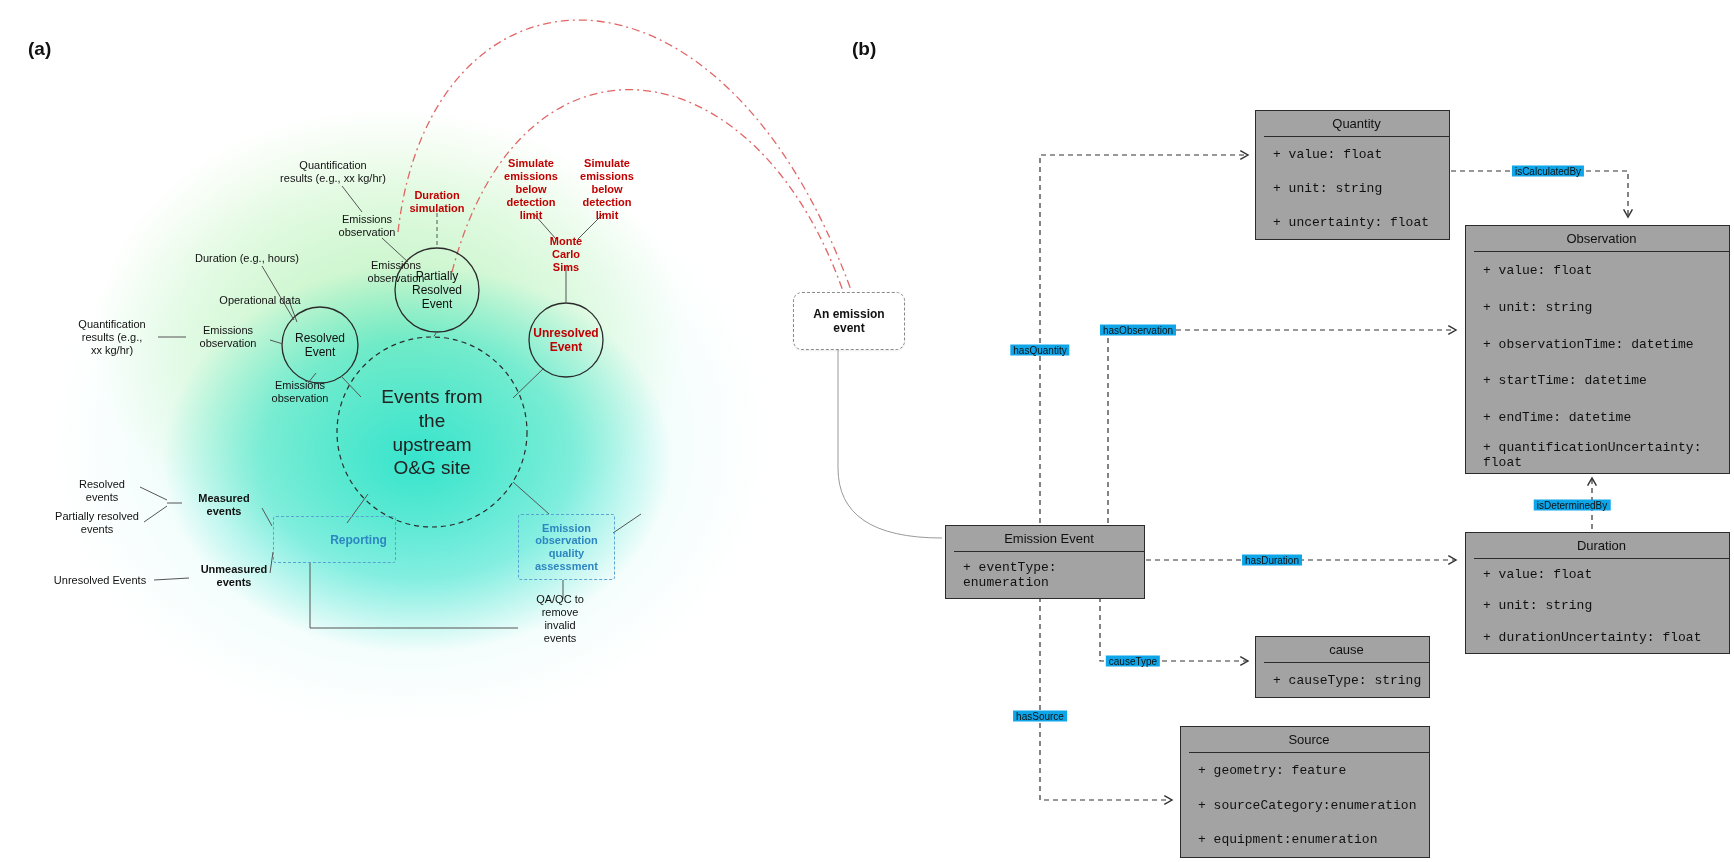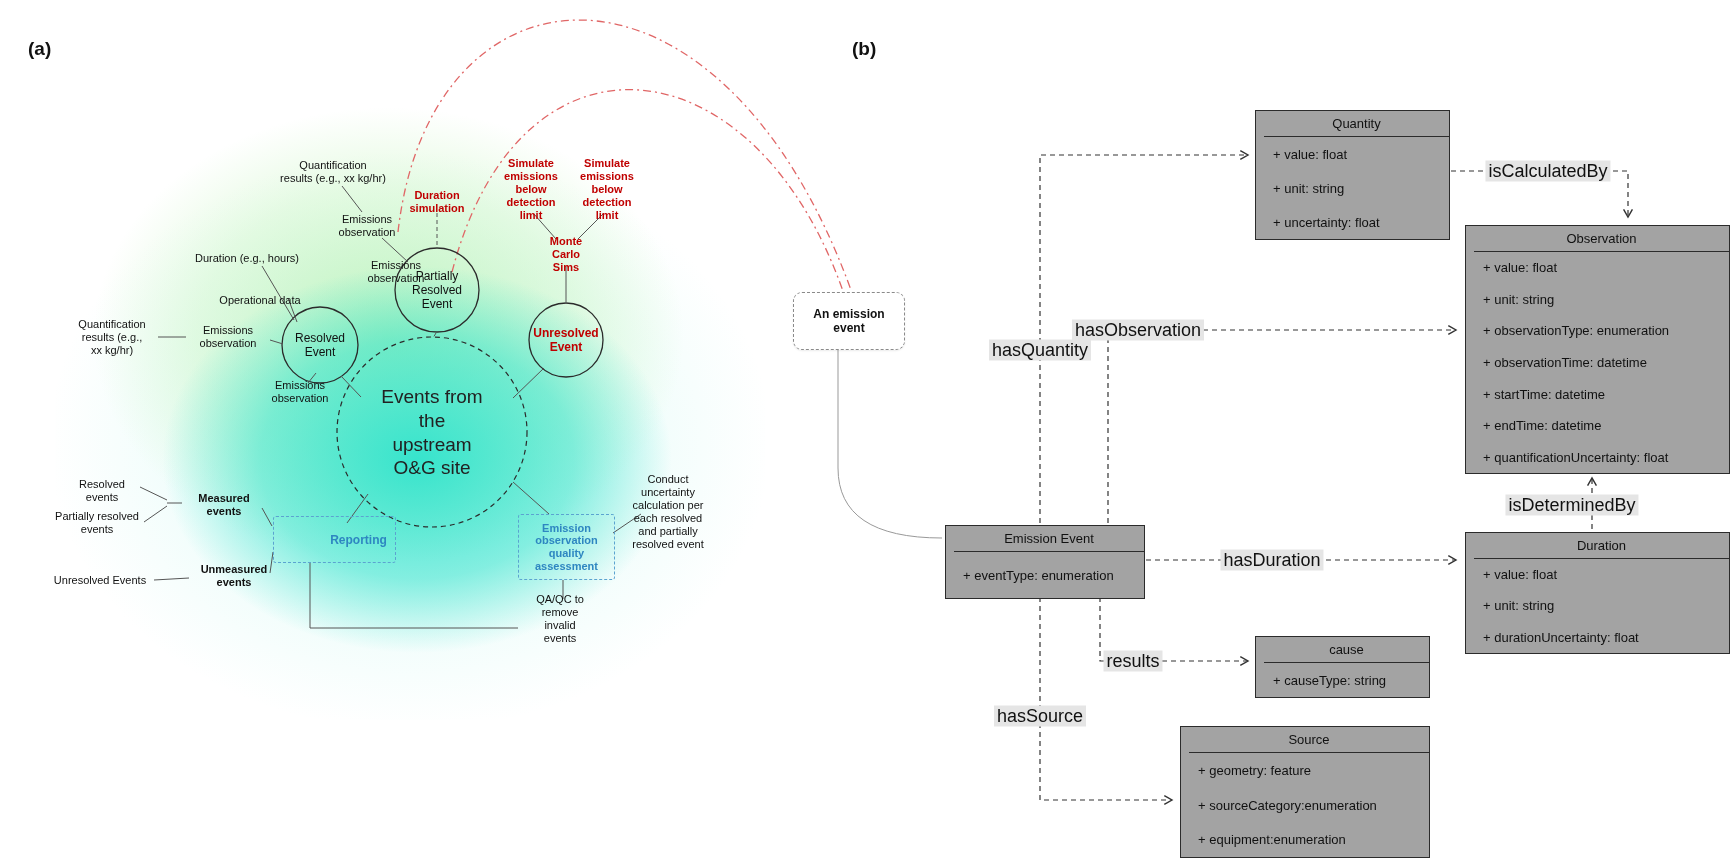--- a/index.html
+++ b/index.html
@@ -28,24 +28,24 @@
      display:flex;align-items:center;justify-content:center;text-align:center;
      color:#2E86C1;font-weight:bold;white-space:pre-line;}
 
   .dashed-box{position:absolute;border:1.4px dashed #8a8a8a;border-radius:9px;background:#fff;
      display:flex;align-items:center;justify-content:center;text-align:center;
      font-weight:bold;font-size:12px;white-space:pre-line;color:#111;box-shadow:0 1px 2px rgba(0,0,0,0.08);}
 
   .uml{position:absolute;background:#a3a3a3;border:1px solid #2b2b2b;display:flex;flex-direction:column;
      font-size:13px;color:#111;padding-left:8px;}
   .uml-h{border-bottom:1px solid #2b2b2b;text-align:center;padding:5px 4px;flex:0 0 auto;}
-  .uml-r{flex:1;display:flex;align-items:center;padding-left:9px;}
-
-  .edge{position:absolute;transform:translate(-50%,-50%);background:#e5e5e5;padding:0 3px;
-     font-size:18px;color:#111;white-space:nowrap;}
+  .uml-r{flex:1;display:flex;align-items:center;padding-left:9px;font-family:Liberation Mono, monospace;}
+
+  .edge{position:absolute;transform:translate(-50%,-50%);background:#0ea5e9;padding:0 3px;
+     font-size:10px;color:#111;white-space:nowrap;}
 </style>
 </head>
 <body>
 
 <div id="stage">
 
   <div class="glow"></div>
 
   <svg class="layer" width="1734" height="862" viewBox="0 0 1734 862">
     <defs>
@@ -168,26 +168,20 @@
   <div class="blue-box" style="left:273px;top:516px;width:73px;height:45px;font-size:12px;padding-left:48px;">
     <span>Reporting</span>
   </div>
   <div class="blue-box" style="left:518px;top:514px;width:95px;height:64px;font-size:11px;line-height:1.15;">
     <span>Emission
 observation
 quality
 assessment</span>
   </div>
 
-  <div class="t" style="left:668px;top:512px;width:110px;">Conduct
-uncertainty
-calculation per
-each resolved
-and partially
-resolved event</div>
   <div class="t" style="left:560px;top:619px;width:80px;">QA/QC to
 remove
 invalid
 events</div>
 
   <div class="dashed-box" style="left:793px;top:292px;width:110px;height:56px;">
     <span>An emission
 event</span>
   </div>
 
@@ -197,21 +191,20 @@
     <div class="uml-h">Quantity</div>
     <div class="uml-r">+ value: float</div>
     <div class="uml-r">+ unit: string</div>
     <div class="uml-r">+ uncertainty: float</div>
   </div>
 
   <div class="uml" style="left:1465px;top:225px;width:255px;height:247px;">
     <div class="uml-h">Observation</div>
     <div class="uml-r">+ value: float</div>
     <div class="uml-r">+ unit: string</div>
-    <div class="uml-r">+ observationType: enumeration</div>
     <div class="uml-r">+ observationTime: datetime</div>
     <div class="uml-r">+ startTime: datetime</div>
     <div class="uml-r">+ endTime: datetime</div>
     <div class="uml-r">+ quantificationUncertainty: float</div>
   </div>
 
   <div class="uml" style="left:945px;top:525px;width:190px;height:72px;">
     <div class="uml-h">Emission Event</div>
     <div class="uml-r">+ eventType: enumeration</div>
   </div>
@@ -233,16 +226,16 @@
     <div class="uml-r">+ geometry: feature</div>
     <div class="uml-r">+ sourceCategory:enumeration</div>
     <div class="uml-r">+ equipment:enumeration</div>
   </div>
 
   <div class="edge" style="left:1548px;top:171px;">isCalculatedBy</div>
   <div class="edge" style="left:1138px;top:330px;">hasObservation</div>
   <div class="edge" style="left:1040px;top:350px;">hasQuantity</div>
   <div class="edge" style="left:1272px;top:560px;">hasDuration</div>
   <div class="edge" style="left:1572px;top:505px;">isDeterminedBy</div>
-  <div class="edge" style="left:1133px;top:661px;">results</div>
+  <div class="edge" style="left:1133px;top:661px;">causeType</div>
   <div class="edge" style="left:1040px;top:716px;">hasSource</div>
 
 </div>
 
 </body></html>

